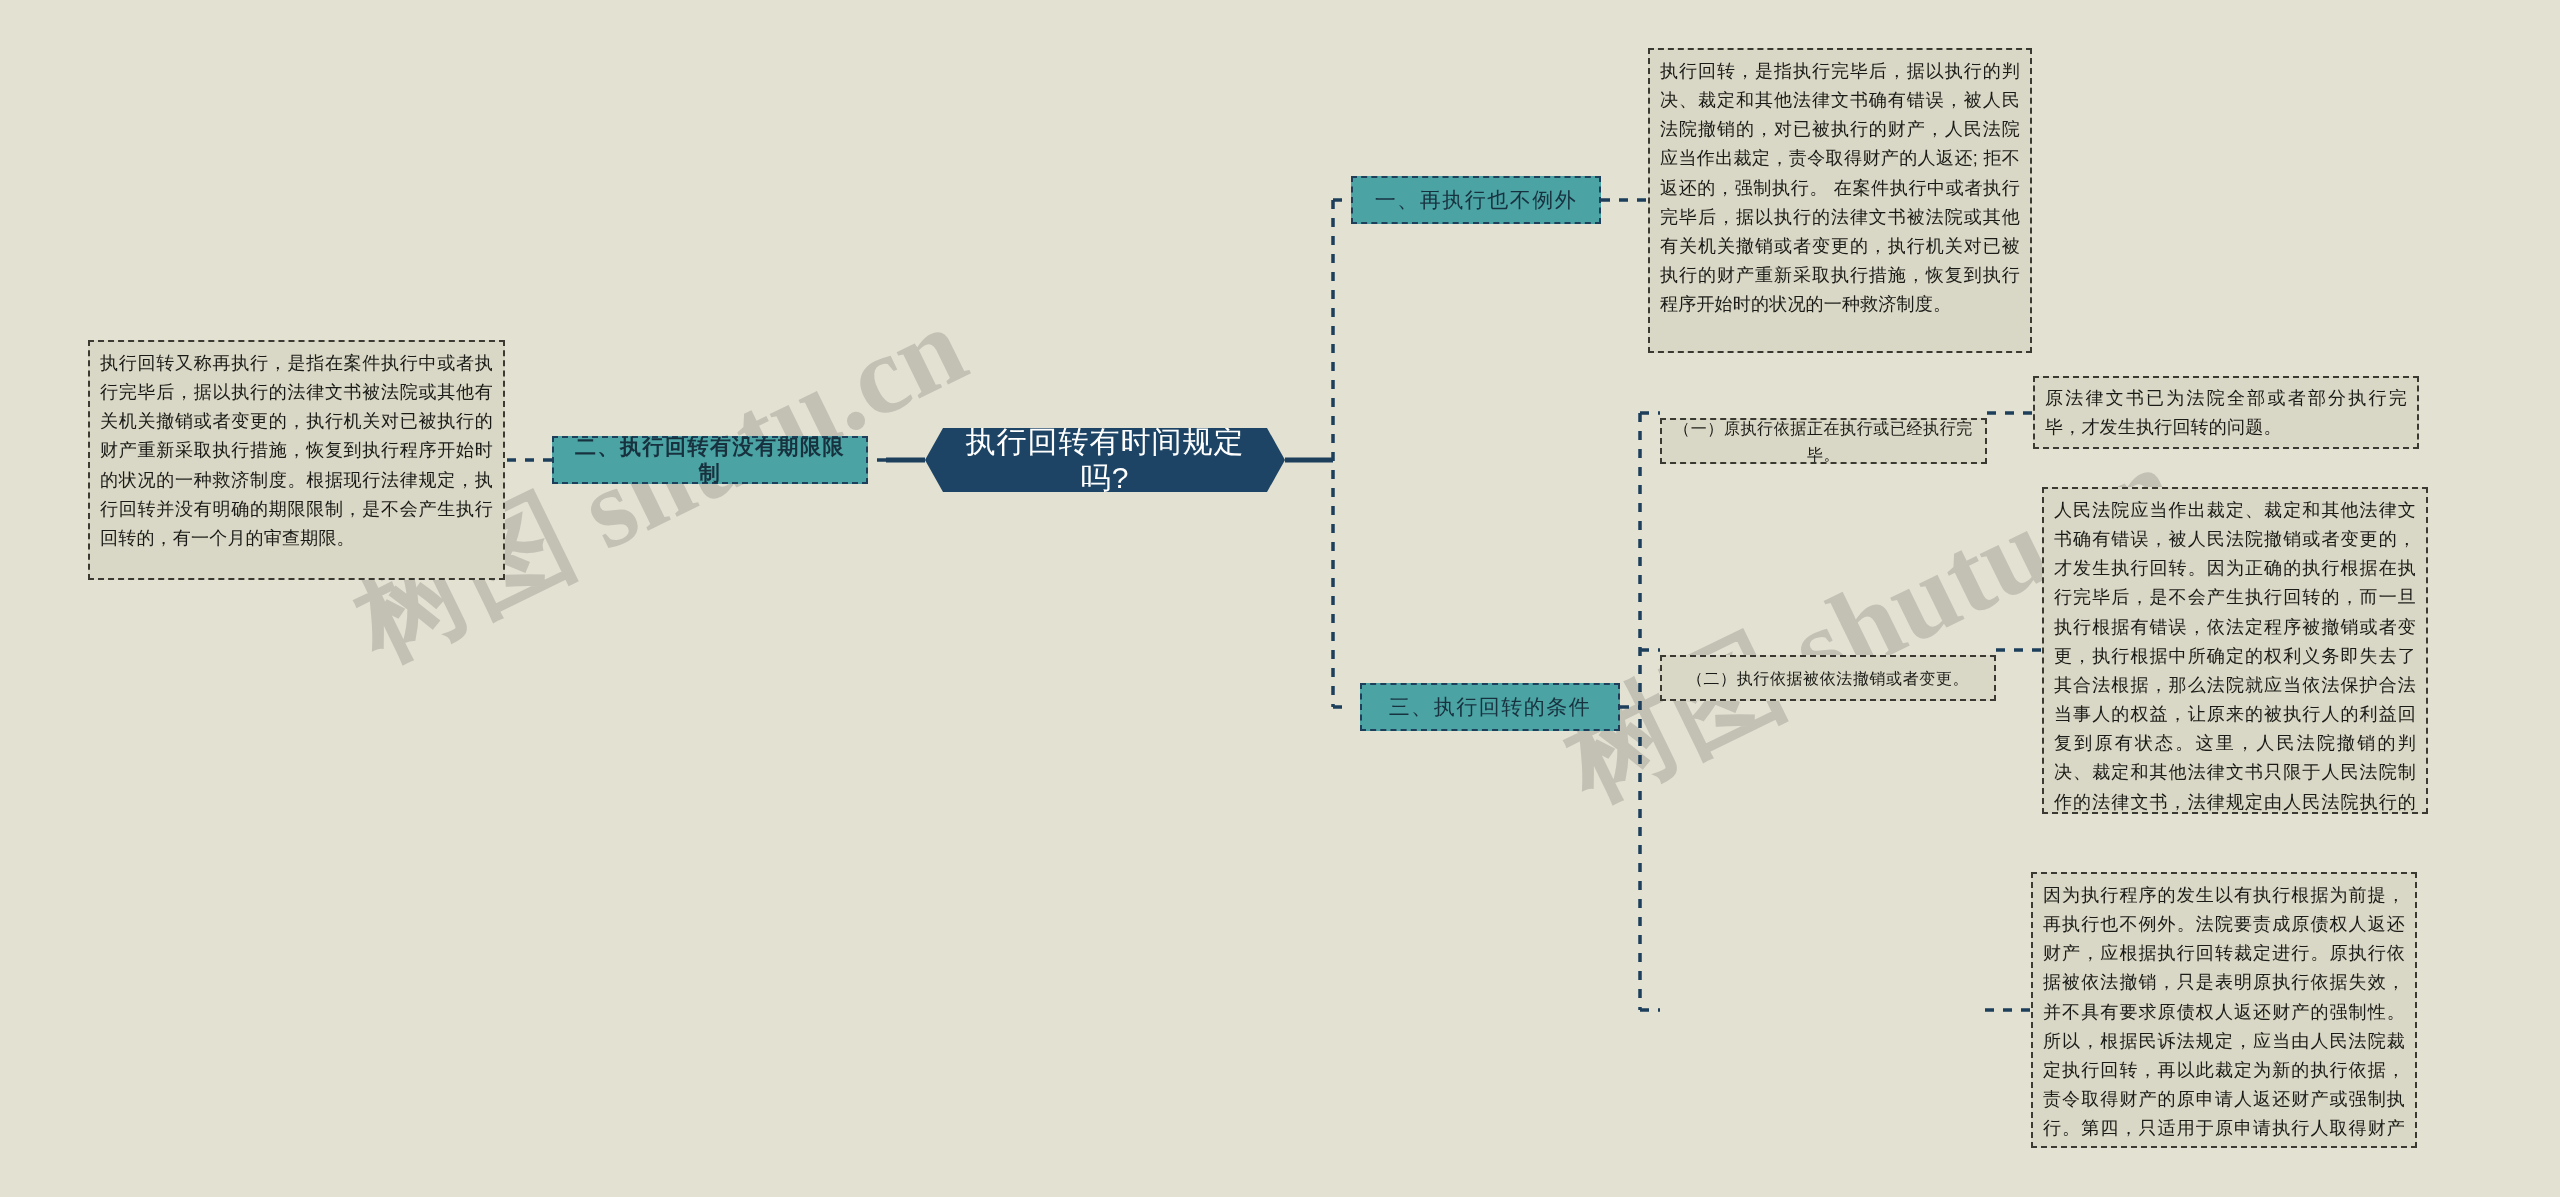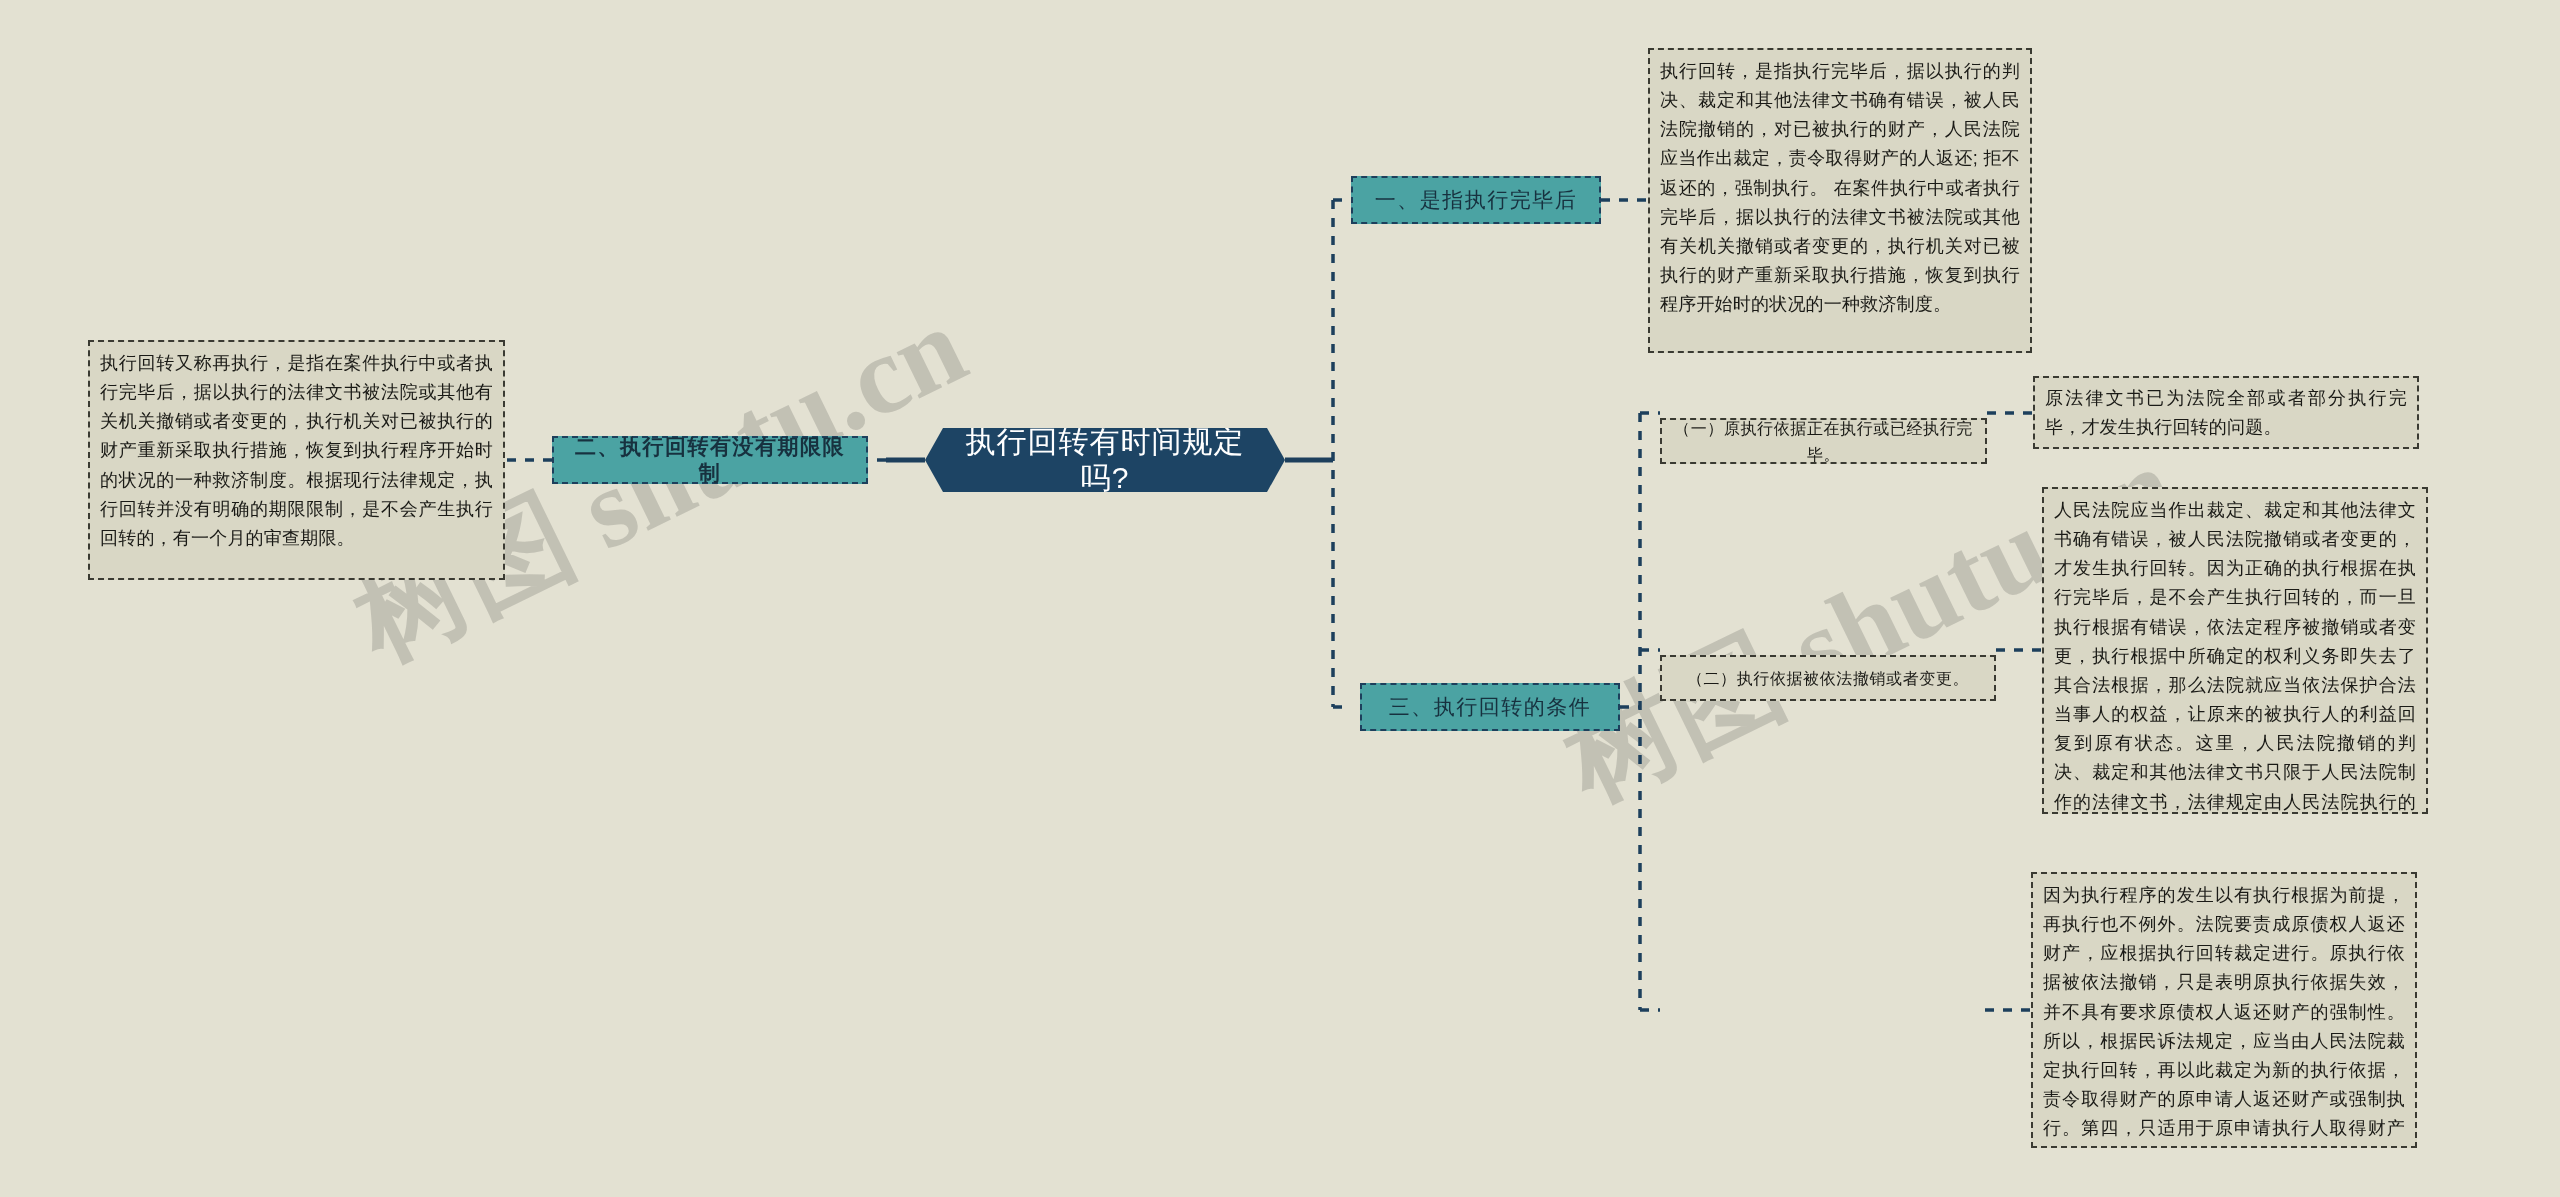--- a/index.html
+++ b/index.html
@@ -149,21 +149,21 @@
 
       <path d="M 1996 650 L 2042 650"></path>
 
       <path d="M 1985 1010 L 2031 1010"></path>
 
     </g>
   </svg>
 
   <div class="node central" style="left:925px; top:428px; width:360px; height:64px;">执行回转有时间规定吗?</div>
 
-  <div class="node branch" style="left:1351px; top:176px; width:250px; height:48px;">一、是指执行完毕后</div>
+  <div class="node branch" style="left:1351px; top:176px; width:250px; height:48px;">一、再执行也不例外</div>
 
   <div class="node leaf" style="left:1648px; top:48px; width:384px; height:305px;">执行回转，是指执行完毕后，据以执行的判决、裁定和其他法律文书确有错误，被人民法院撤销的，对已被执行的财产，人民法院应当作出裁定，责令取得财产的人返还; 拒不返还的，强制执行。 在案件执行中或者执行完毕后，据以执行的法律文书被法院或其他有关机关撤销或者变更的，执行机关对已被执行的财产重新采取执行措施，恢复到执行程序开始时的状况的一种救济制度。</div>
 
   <div class="node branch" style="left:552px; top:436px; width:316px; height:48px;font-weight:bold;">二、执行回转有没有期限限制</div>
 
   <div class="node leaf" style="left:88px; top:340px; width:417px; height:240px;">执行回转又称再执行，是指在案件执行中或者执行完毕后，据以执行的法律文书被法院或其他有关机关撤销或者变更的，执行机关对已被执行的财产重新采取执行措施，恢复到执行程序开始时的状况的一种救济制度。根据现行法律规定，执行回转并没有明确的期限限制，是不会产生执行回转的，有一个月的审查期限。</div>
 
   <div class="node branch" style="left:1360px; top:683px; width:260px; height:48px;">三、执行回转的条件</div>
 
   <div class="node leaf one-line" style="left:1660px; top:390px; width:327px; height:46px;">（一）原执行依据正在执行或已经执行完毕。</div>

